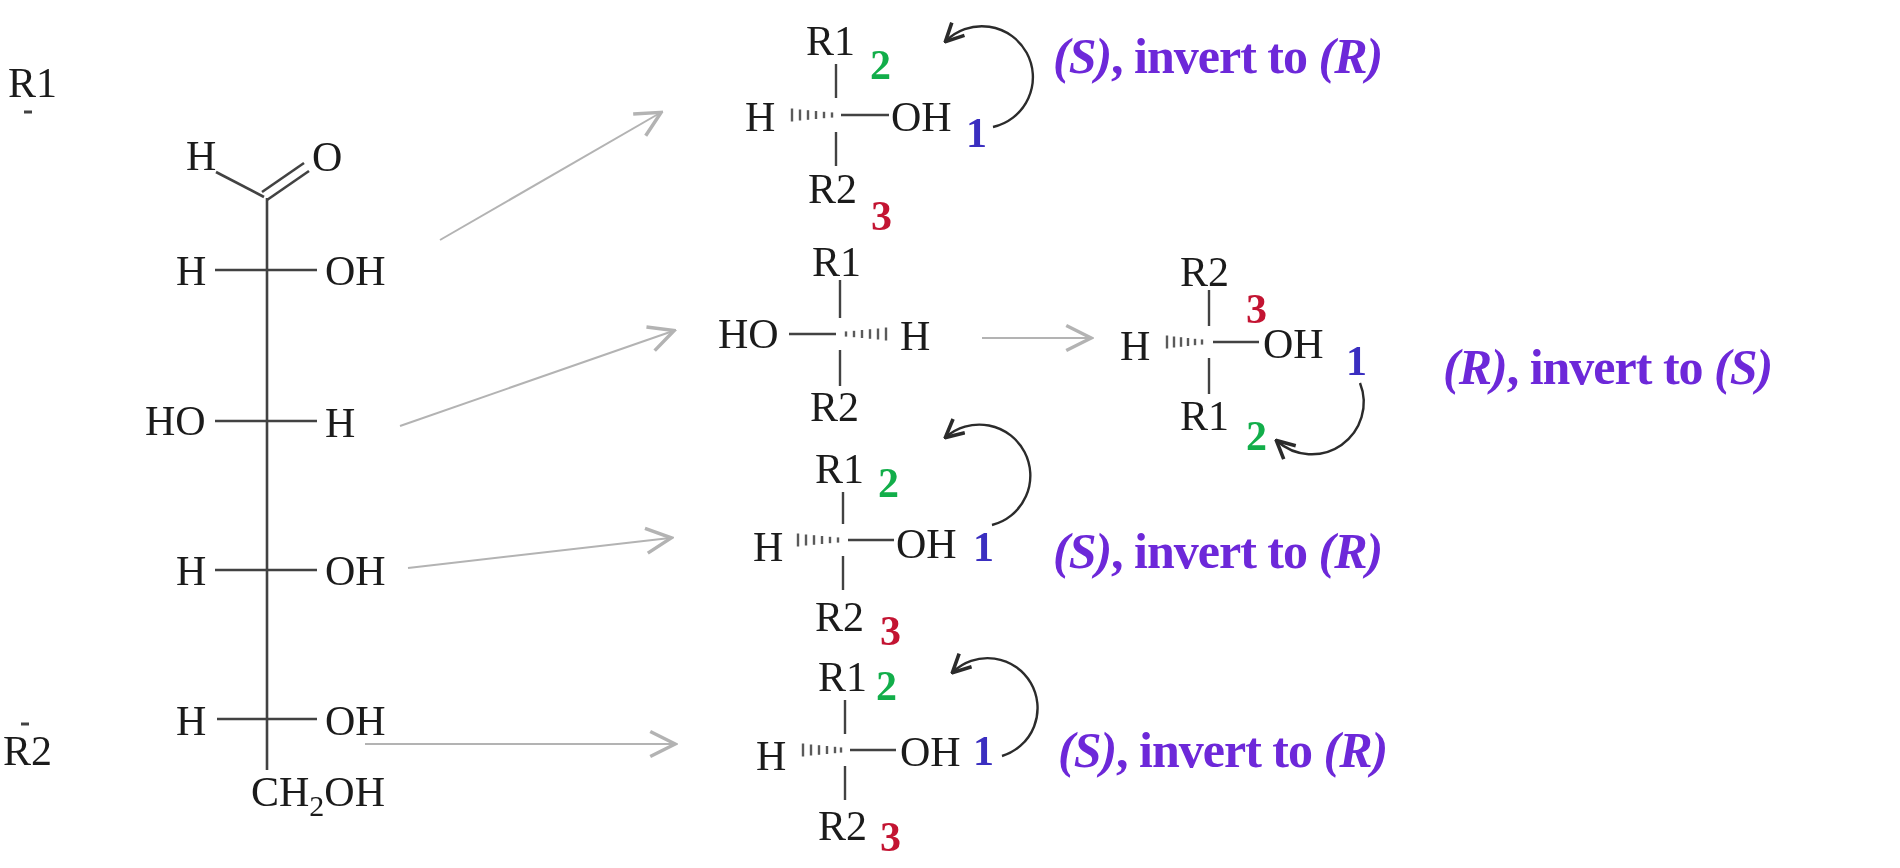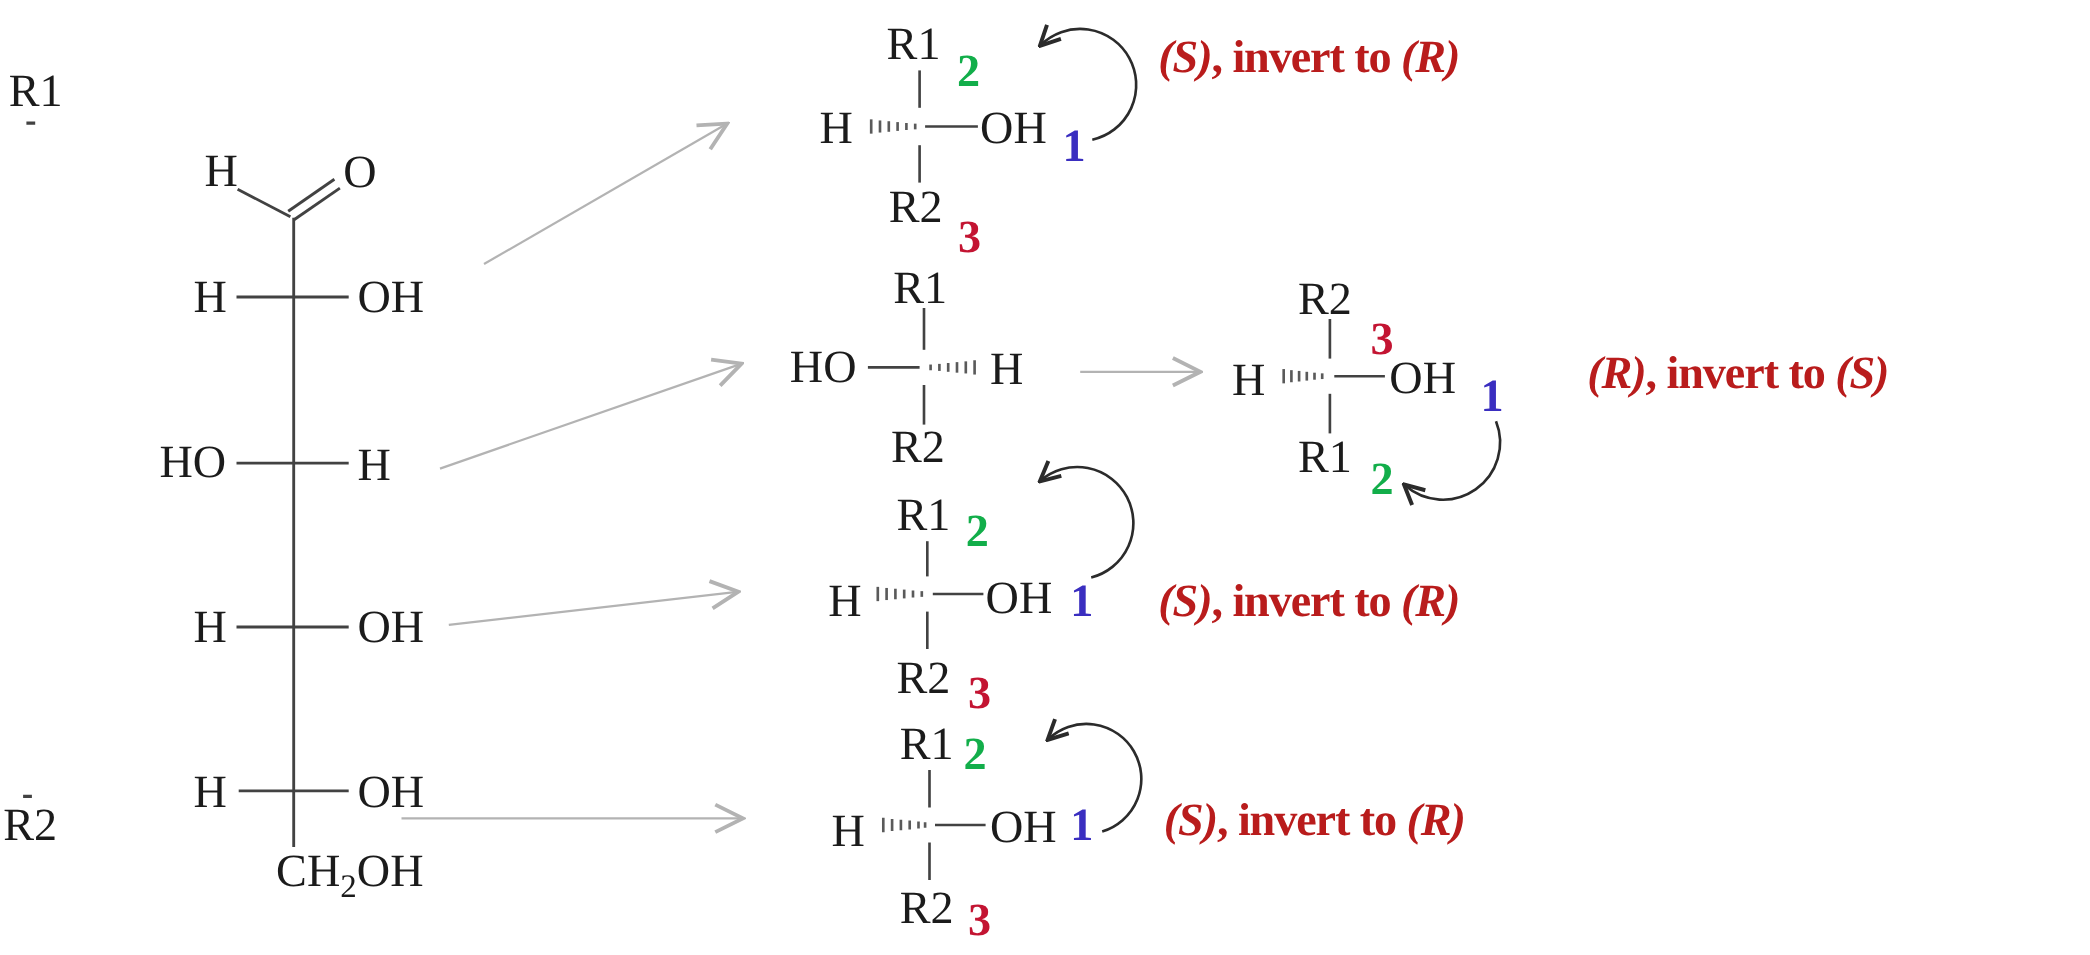--- a/index.html
+++ b/index.html
@@ -6,21 +6,21 @@
   #stage{position:relative;width:1900px;height:868px;background:#ffffff;overflow:hidden;
          font-family:Liberation Serif, serif;color:#1b1b1b;border-radius:25px;}
   #stage span.lbl{position:absolute;white-space:nowrap;line-height:1;display:block;}
   .chem{font-size:42px;color:#1b1b1b;}
   .rlab{font-size:42px;color:#1b1b1b;}
   .corner{font-size:42px;color:#1b1b1b;}
   .num{font-size:42px;font-weight:700;}
   .num.green{color:#12ae4a;}
   .num.blue{color:#3a2ec0;}
   .num.red{color:#c31432;}
-  .verdict{font-size:42px;font-weight:700;letter-spacing:-1px;color:#b91c1c;}
+  .verdict{font-size:50px;font-weight:700;letter-spacing:-1px;color:#6d28d9;}
   .verdict .it{font-style:italic;}
   .subnum{font-size:30px;vertical-align:-10px;}
   svg.layer{position:absolute;left:0;top:0;width:1900px;height:868px;}
 </style>
 </head>
 <body>
 
 <div id="stage">
 
   <svg class="layer" viewBox="0 0 1900 868">
@@ -170,21 +170,21 @@
   </div>
 
   <div>
     <span class="lbl rlab" style="left:1180px;top:251px;">R2</span>
     <span class="lbl num red" style="left:1246px;top:288px;">3</span>
     <span class="lbl chem" style="left:1120px;top:325px;">H</span>
     <span class="lbl chem" style="left:1263px;top:323px;">OH</span>
     <span class="lbl num blue" style="left:1346px;top:340px;">1</span>
     <span class="lbl rlab" style="left:1180px;top:395px;">R1</span>
     <span class="lbl num green" style="left:1246px;top:415px;">2</span>
-    <span class="lbl verdict" style="left:1443px;top:319px;"><span class="it">(R)</span><span>, invert to </span><span class="it">(S)</span></span>
+    <span class="lbl verdict" style="left:1443px;top:342px;"><span class="it">(R)</span><span>, invert to </span><span class="it">(S)</span></span>
   </div>
 
   <div>
     <span class="lbl rlab" style="left:815px;top:448px;">R1</span>
     <span class="lbl num green" style="left:878px;top:462px;">2</span>
     <span class="lbl chem" style="left:753px;top:526px;">H</span>
     <span class="lbl chem" style="left:896px;top:523px;">OH</span>
     <span class="lbl num blue" style="left:973px;top:526px;">1</span>
     <span class="lbl rlab" style="left:815px;top:596px;">R2</span>
     <span class="lbl num red" style="left:880px;top:610px;">3</span>

